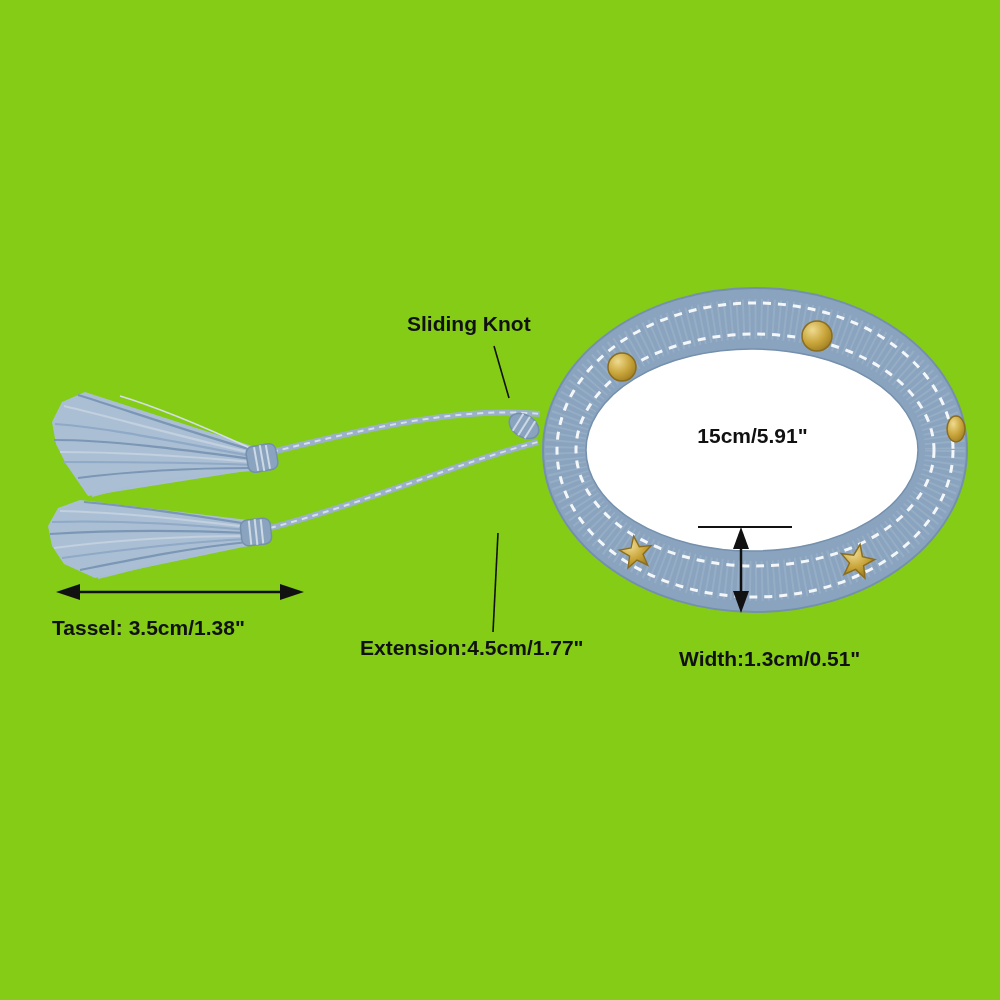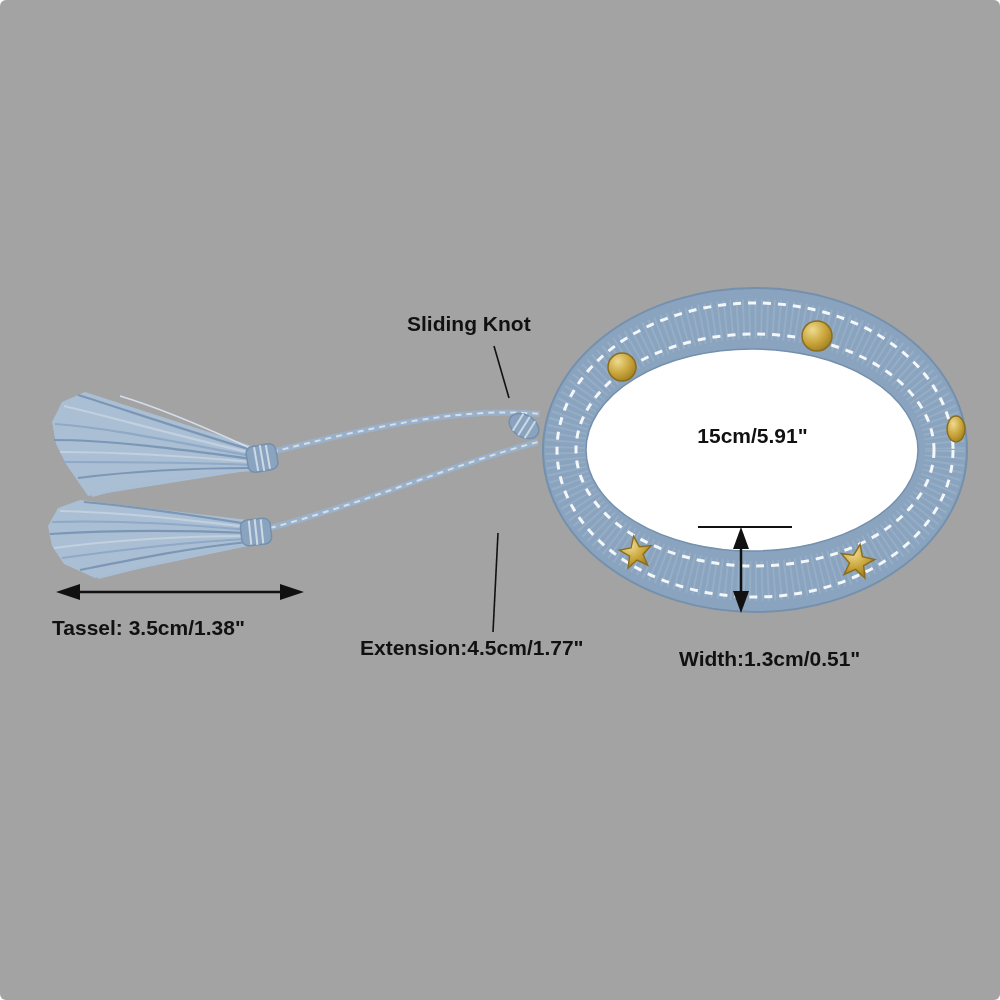--- a/index.html
+++ b/index.html
@@ -1,22 +1,21 @@
 <!DOCTYPE html>
 <html><head>
 <meta charset="utf-8">
 <style>
   html,body{margin:0;padding:0;background:#ffffff;}
   .canvas{
     position:relative;
     width:1000px;height:1000px;
-    background:#a3a3a3;
+    background:#84cc16;
     font-family:"Liberation Sans", sans-serif;
     overflow:hidden;
-    border-radius:6px;
   }
   .label{
     position:absolute;
     color:#111111;
     font-weight:700;
     font-size:21px;
     white-space:nowrap;
   }
   .label.center{text-align:center;}
   svg{position:absolute;left:0;top:0;}

